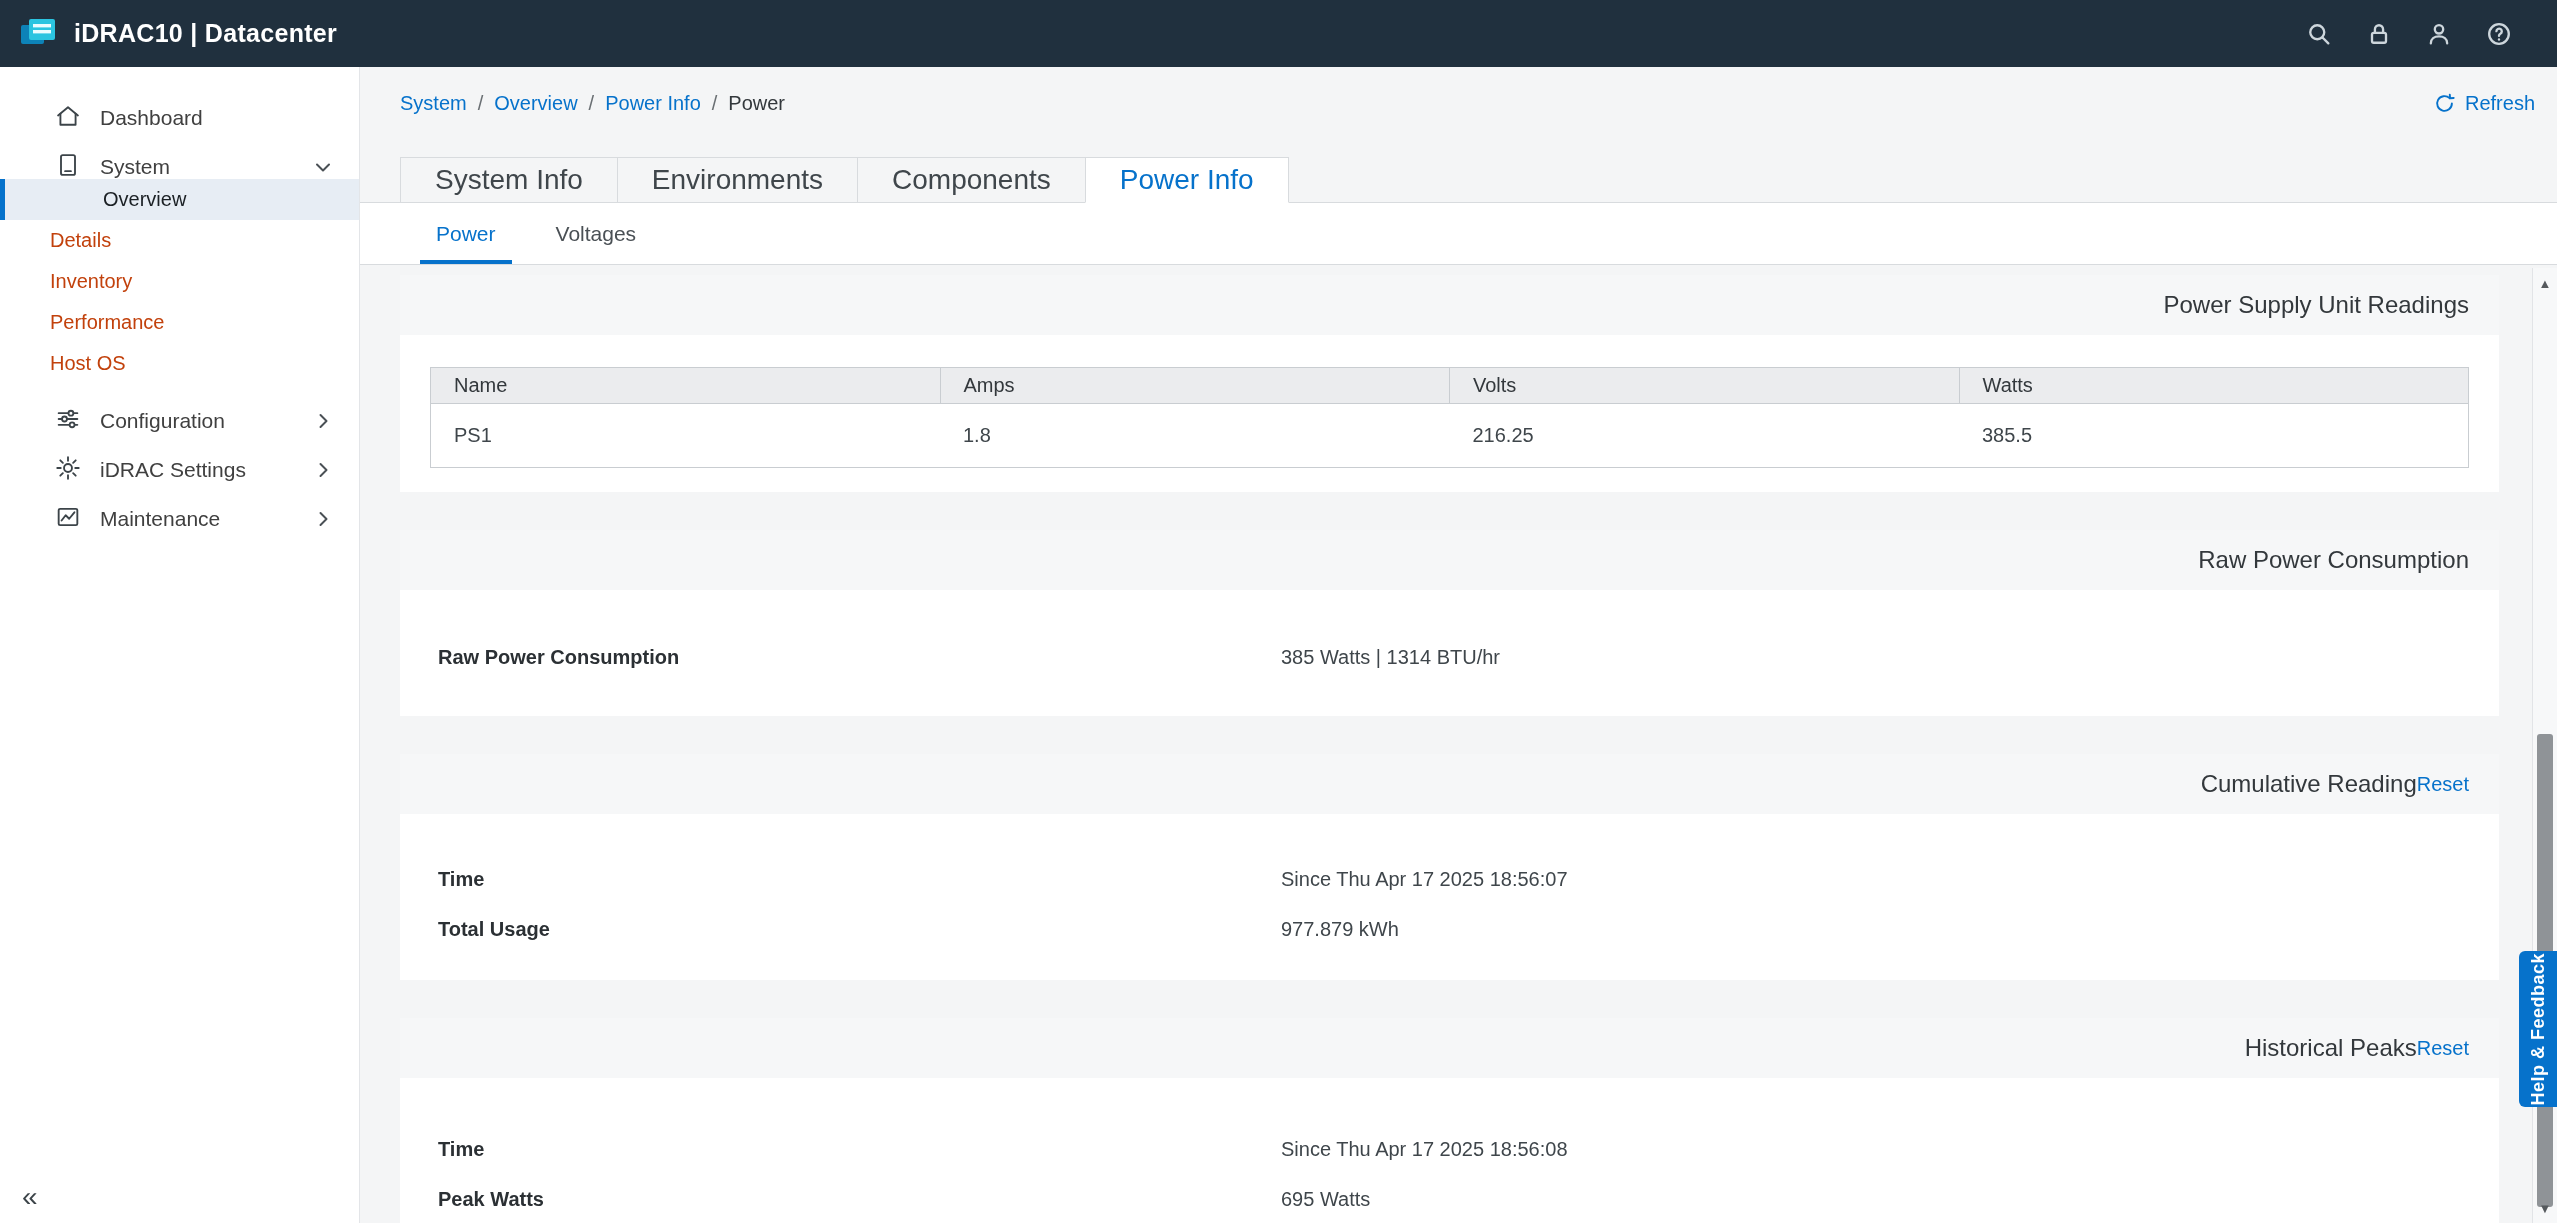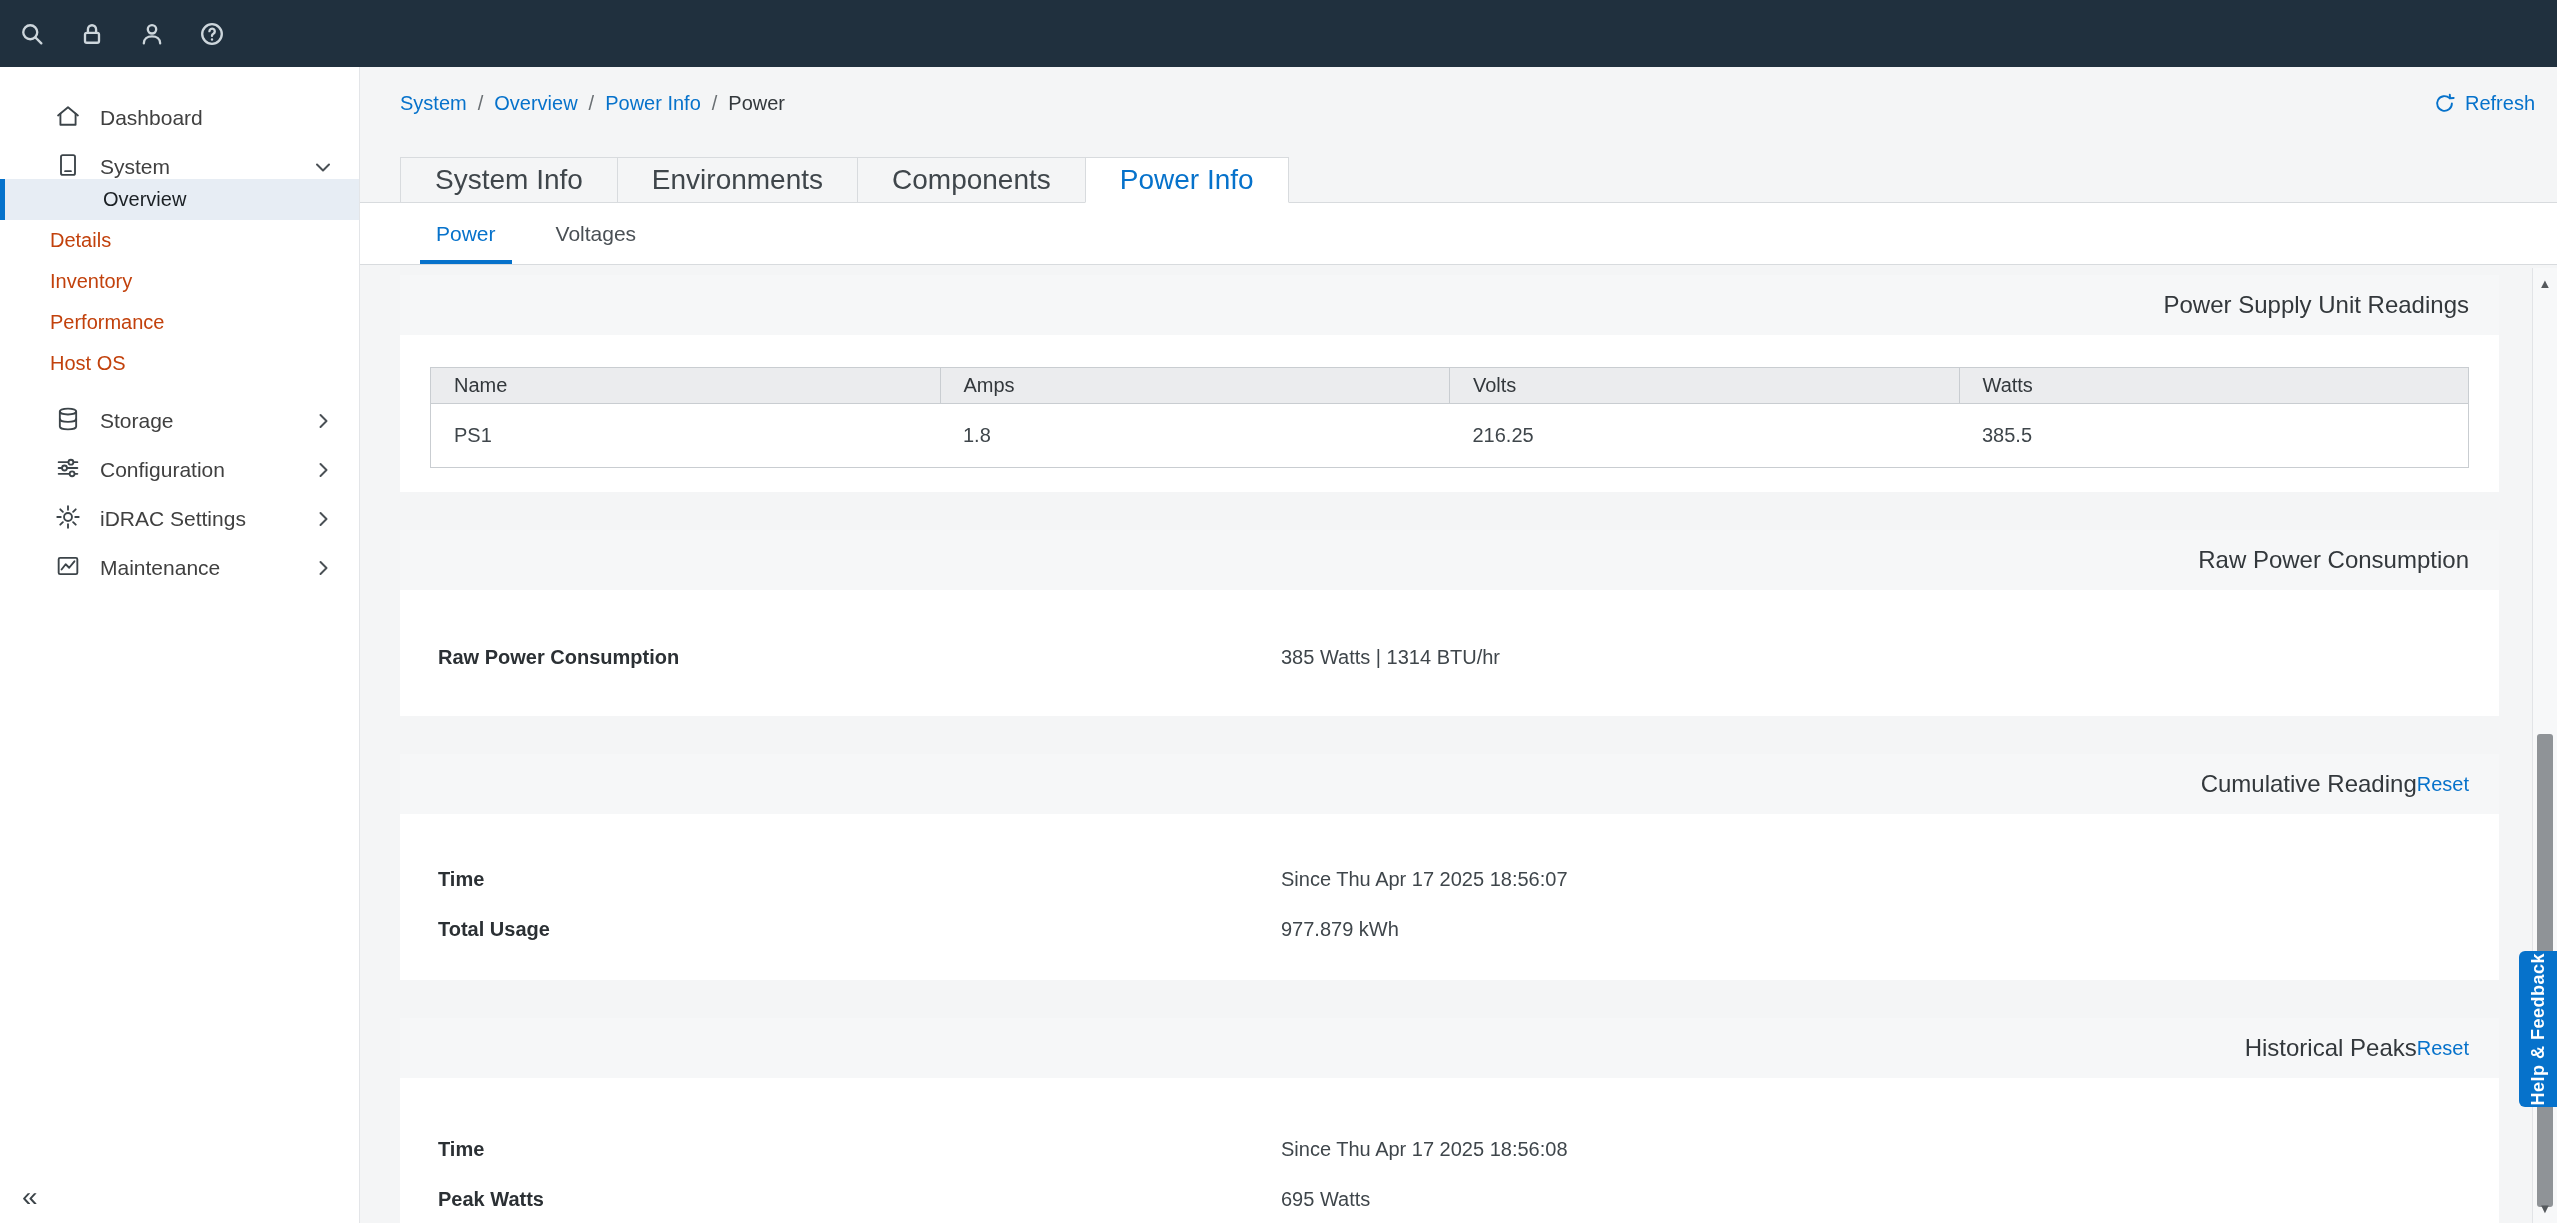--- a/index.html
+++ b/index.html
@@ -88,20 +88,31 @@
               z-index:40; border-radius:6px 0 0 6px; display:flex; align-items:center; justify-content:center; cursor:pointer; }
   .help-tab span { writing-mode:vertical-rl; transform:rotate(180deg); font-size:18px; font-weight:bold;
                    letter-spacing:.5px; white-space:nowrap; }
 </style>
 </head>
 <body>
 
 <div class="app">
 
   <header class="topbar">
+    <div class="brand">
+      <span class="logo">
+        <svg width="40" height="40" viewBox="0 0 40 40">
+          <rect x="3" y="11" width="23" height="19" rx="2" fill="#0d83b8"></rect>
+          <rect x="11" y="5" width="26" height="21" rx="2" fill="#2bc4e0"></rect>
+          <rect x="15" y="10" width="18" height="3.4" fill="#eafcff"></rect>
+          <rect x="15" y="16" width="18" height="3.4" fill="#eafcff"></rect>
+        </svg>
+      </span>
+      <span class="app-title">iDRAC10 | Datacenter</span>
+    </div>
     <div class="topbar-icons">
       <span class="tb-icon">
         <svg viewBox="0 0 24 24">
             <circle cx="10.5" cy="10.5" r="6"></circle>
             <line x1="15" y1="15" x2="20" y2="20"></line>
           </svg>
       </span>
       <span class="tb-icon">
         <svg viewBox="0 0 24 24">
             <rect x="6" y="11" width="12" height="8.5" rx="1.5"></rect>
@@ -160,35 +171,20 @@
       <div class="nav-sub">
         <span>Inventory</span>
       </div>
       <div class="nav-sub">
         <span>Performance</span>
       </div>
       <div class="nav-sub">
         <span>Host OS</span>
       </div>
 
-      <div class="nav-item">
-        <span class="nav-icon">
-          <svg viewBox="0 0 24 24">
-              <ellipse cx="12" cy="5.6" rx="7" ry="2.5"></ellipse>
-              <path d="M5 5.6v12.8c0 1.4 3.1 2.5 7 2.5s7-1.1 7-2.5V5.6"></path>
-              <path d="M5 12c0 1.4 3.1 2.5 7 2.5s7-1.1 7-2.5"></path>
-            </svg>
-        </span>
-        <span class="nav-label">Storage</span>
-        <span class="nav-chevron">
-          <svg viewBox="0 0 24 24">
-              <path d="M9.5 6l6 6-6 6"></path>
-            </svg>
-        </span>
-      </div>
 
       <div class="nav-item">
         <span class="nav-icon">
           <svg viewBox="0 0 24 24">
               <line x1="4" y1="7" x2="20" y2="7"></line>
               <circle cx="14.5" cy="7" r="2.1" fill="#fff"></circle>
             <line x1="4" y1="12" x2="20" y2="12"></line>
               <circle cx="9" cy="12" r="2.1" fill="#fff"></circle>
             <line x1="4" y1="17" x2="20" y2="17"></line>
               <circle cx="15.5" cy="17" r="2.1" fill="#fff"></circle>

